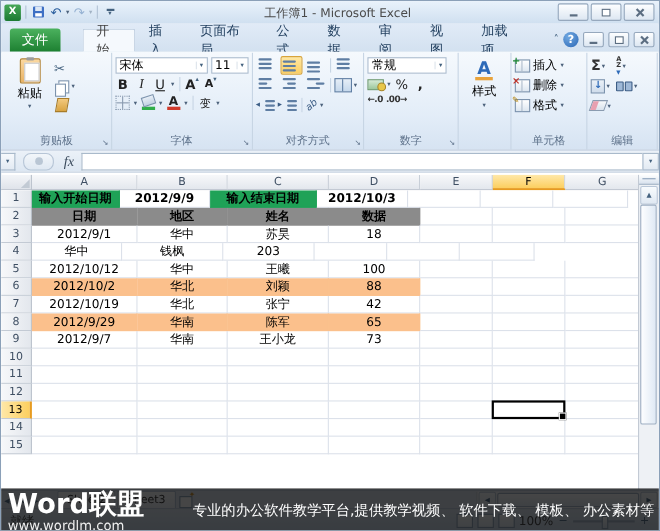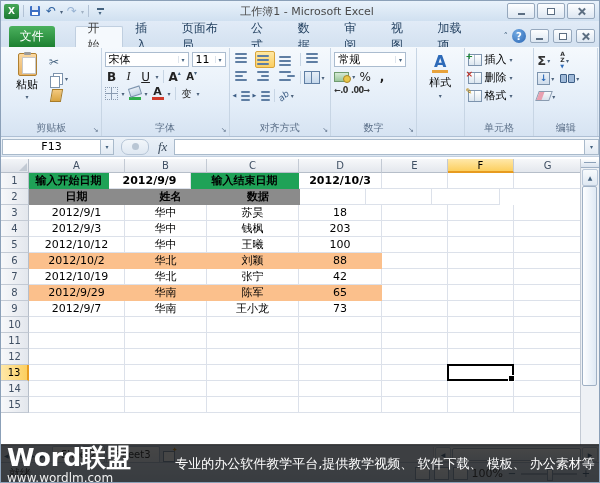--- a/index.html
+++ b/index.html
@@ -482,21 +482,20 @@
               </span>
               <span class="dd-mini">▾</span>
             </span>
         </div>
       </div>
       <div class="g-label">编辑</div>
     </div>
   </div>
 
   <div class="fbar">
-    <div class="namebox">F13</div>
     <span class="nb-dd"></span>
     <span class="fb-circle">
         <i></i>
       </span>
     <span class="fx">fx</span>
     <div class="fb-input"></div>
     <span class="fb-exp"></span>
   </div>
 
   <div class="hdr-row">
@@ -513,48 +512,48 @@
         <div class="col-hdr" style="width: 68px;">G</div>
       </div>
   </div>
 
   <div class="sheet-area">
     <div>
         <div class="g-row">
           <div class="row-hdr">1</div>
           <div class="cell b bg-green" style="width: 80px;">输入开始日期</div>
           <div class="cell b" style="width: 82px;">2012/9/9</div>
-          <div class="cell b bg-green" style="width: 108px;">输入结束日期</div>
+          <div class="cell b bg-green" style="width: 97px;">输入结束日期</div>
           <div class="cell b" style="width: 83px;">2012/10/3</div>
           <div class="cell" style="width: 66px;"></div>
           <div class="cell" style="width: 66px;"></div>
           <div class="cell" style="width: 68px;"></div>
         </div>
         <div class="g-row">
           <div class="row-hdr">2</div>
           <div class="cell b bg-gray" style="width: 96px;">日期</div>
+          <div class="cell b bg-gray" style="width: 82px;">地区</div>
           <div class="cell b bg-gray" style="width: 92px;">姓名</div>
           <div class="cell b bg-gray" style="width: 83px;">数据</div>
           <div class="cell" style="width: 66px;"></div>
           <div class="cell" style="width: 66px;"></div>
           <div class="cell" style="width: 68px;"></div>
         </div>
         <div class="g-row">
           <div class="row-hdr">3</div>
           <div class="cell" style="width: 96px;">2012/9/1</div>
           <div class="cell" style="width: 82px;">华中</div>
           <div class="cell" style="width: 92px;">苏昊</div>
           <div class="cell" style="width: 83px;">18</div>
           <div class="cell" style="width: 66px;"></div>
           <div class="cell" style="width: 66px;"></div>
           <div class="cell" style="width: 68px;"></div>
         </div>
         <div class="g-row">
           <div class="row-hdr">4</div>
-          <div class="cell" style="width: 96px;">2012/9/3</div>
           <div class="cell" style="width: 82px;">华中</div>
           <div class="cell" style="width: 92px;">钱枫</div>
           <div class="cell" style="width: 83px;">203</div>
           <div class="cell" style="width: 66px;"></div>
           <div class="cell" style="width: 66px;"></div>
           <div class="cell" style="width: 68px;"></div>
         </div>
         <div class="g-row">
           <div class="row-hdr">5</div>
           <div class="cell" style="width: 96px;">2012/10/12</div>

